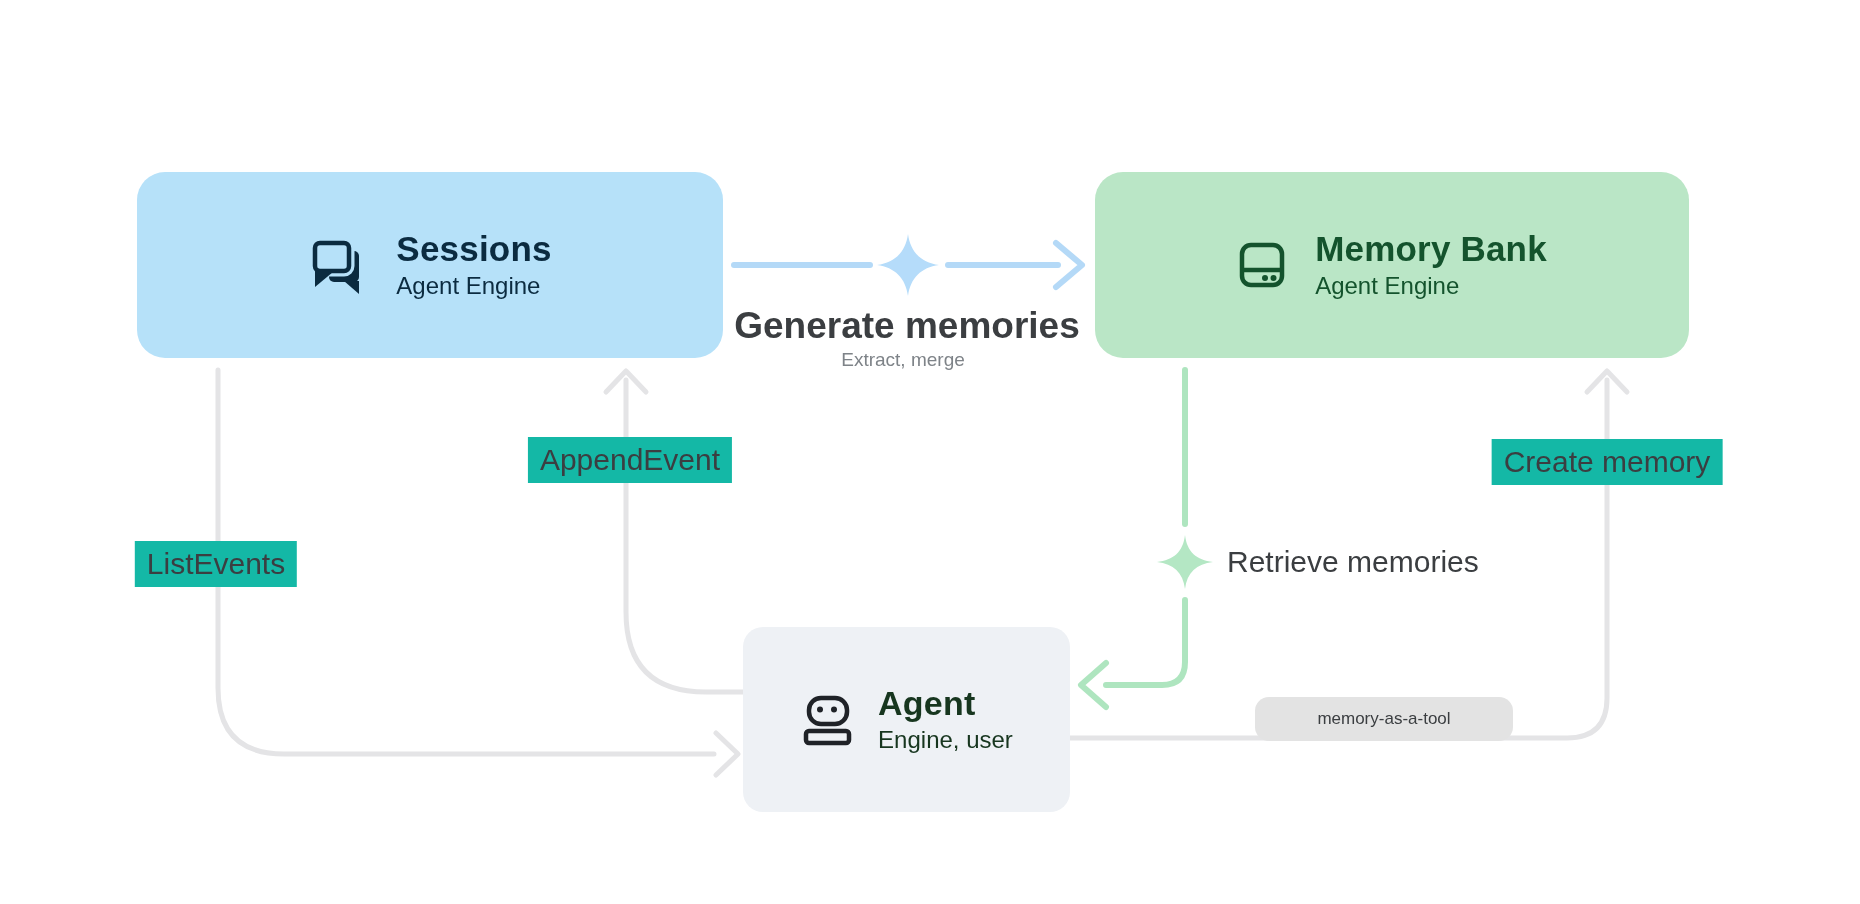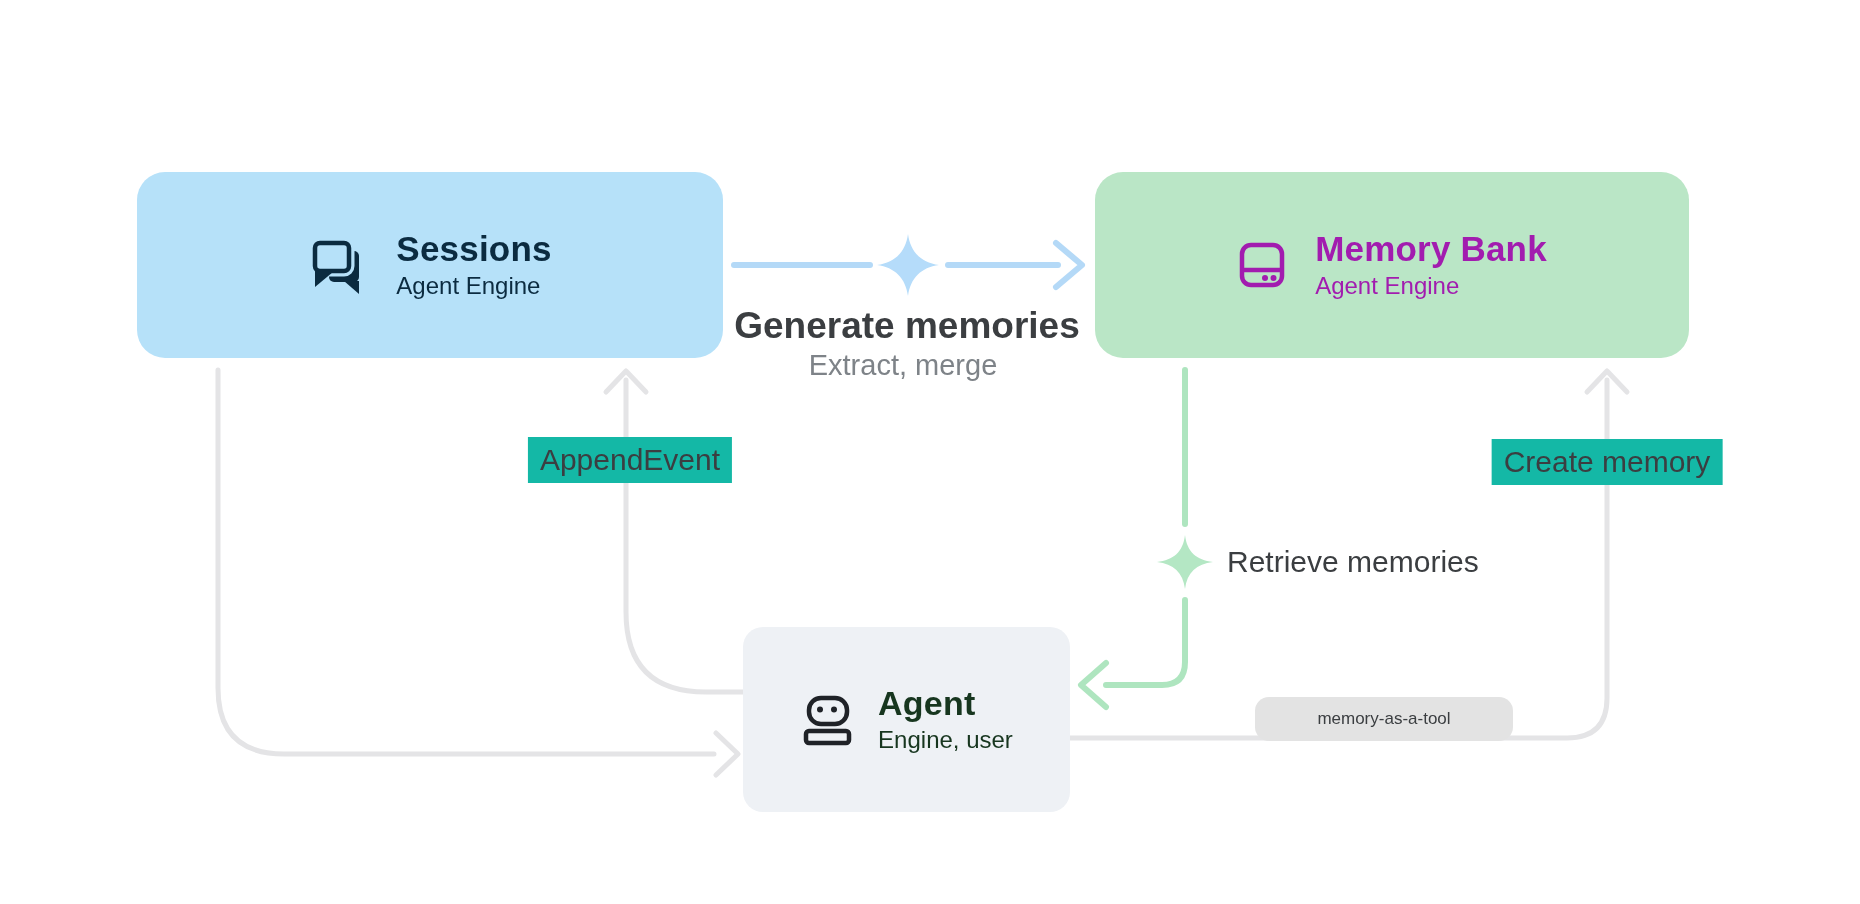--- a/index.html
+++ b/index.html
@@ -13,21 +13,21 @@
   .node-sessions{left:137px;top:132px;width:586px;height:186px;gap:30px;}
   .node-memory{left:1095px;top:132px;width:594px;height:186px;gap:28px;}
   .node-agent{left:743px;top:587px;width:327px;height:185px;gap:24px;border-radius:26px;}
   .node-agent .title{font-size:34px;}
   svg.wires{position:absolute;left:0;top:0;z-index:1;pointer-events:none;}
   .lbl{position:absolute;white-space:nowrap;font-size:30px;font-weight:500;z-index:2;}
   .lbl.center{transform:translateX(-50%);}
   .lbl.vcenter{transform:translateY(-50%);}
   .lbl.onwire{background:#14b8a6;padding:6px 12px;}
   .lbl-generate{left:907px;top:265px;font-size:37px;font-weight:600;}
-  .lbl-extract{left:903px;top:309px;font-size:29px;font-weight:400;}
+  .lbl-extract{left:903px;top:309px;font-size:19px;font-weight:400;}
   .lbl-append{left:630px;top:397px;}
   .lbl-listevents{left:216px;top:501px;}
   .lbl-create{left:1607px;top:399px;}
   .lbl-retrieve{left:1227px;top:522px;}
   .badge{position:absolute;left:1255px;top:657px;width:258px;height:44px;border-radius:14px;
          display:flex;align-items:center;justify-content:center;font-size:17px;font-weight:500;z-index:3;}
 </style>
 </head>
 <body>
 
@@ -72,21 +72,21 @@
       <rect x="7" y="7" width="34" height="28" rx="5" fill="var(--bg)" stroke="var(--bg)" stroke-width="11"></rect>
       <rect x="7" y="7" width="34" height="28" rx="5" fill="var(--bg)" stroke="currentColor" stroke-width="4.5"></rect>
       <path d="M7 32 V51 L25 36 Z" fill="currentColor"></path>
     </svg>
     <div class="txt">
       <div class="title">Sessions</div>
       <div class="subtitle">Agent Engine</div>
     </div>
   </div>
 
-  <div class="node node-memory" style="background: rgb(186, 230, 198); color: #a21caf; --bg: #bae6c6;">
+  <div class="node node-memory" style="background: rgb(186, 230, 198); color: #14532d; --bg: #bae6c6;">
     <svg class="icon" width="50" height="50" viewBox="0 0 50 50">
       <rect x="5" y="5" width="40" height="40" rx="9" fill="none" stroke="currentColor" stroke-width="4.5"></rect>
       <line x1="5" y1="30" x2="45" y2="30" stroke="currentColor" stroke-width="4.5"></line>
       <circle cx="28" cy="38" r="3" fill="currentColor"></circle>
       <circle cx="36.5" cy="38" r="3" fill="currentColor"></circle>
     </svg>
     <div class="txt">
       <div class="title">Memory Bank</div>
       <div class="subtitle">Agent Engine</div>
     </div>
@@ -101,18 +101,19 @@
     </svg>
     <div class="txt">
       <div class="title">Agent</div>
       <div class="subtitle">Engine, user</div>
     </div>
   </div>
 
   <div class="lbl center lbl-generate" style="color: rgb(59, 62, 65);">Generate memories</div>
   <div class="lbl center lbl-extract" style="color: rgb(126, 131, 136);">Extract, merge</div>
   <div class="lbl center onwire lbl-append" style="color: rgb(59, 62, 65);">AppendEvent</div>
+  <div class="lbl center onwire lbl-listevents" style="color: rgb(59, 62, 65);">ListEvents</div>
   <div class="lbl vcenter lbl-retrieve" style="color: rgb(59, 62, 65);">Retrieve memories</div>
   <div class="lbl center onwire lbl-create" style="color: rgb(59, 62, 65);">Create memory</div>
 
   <div class="badge" style="background: rgb(227, 227, 227); color: rgb(59, 62, 65);">memory-as-a-tool</div>
 
 </div>
 
 </body></html>

